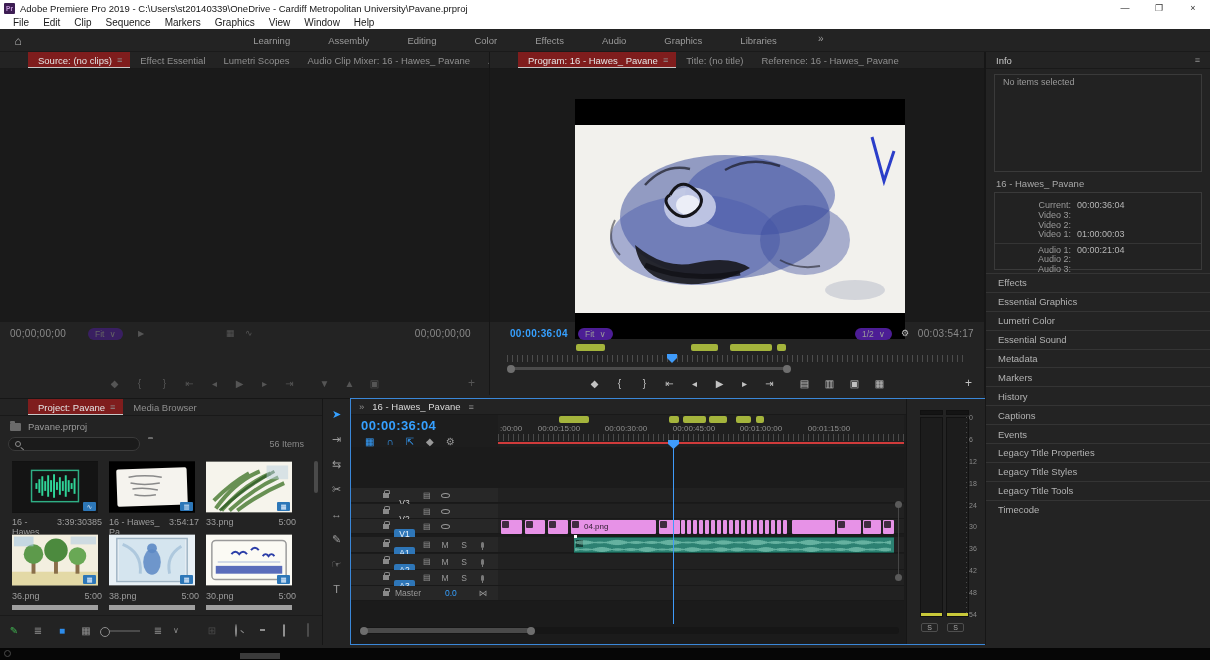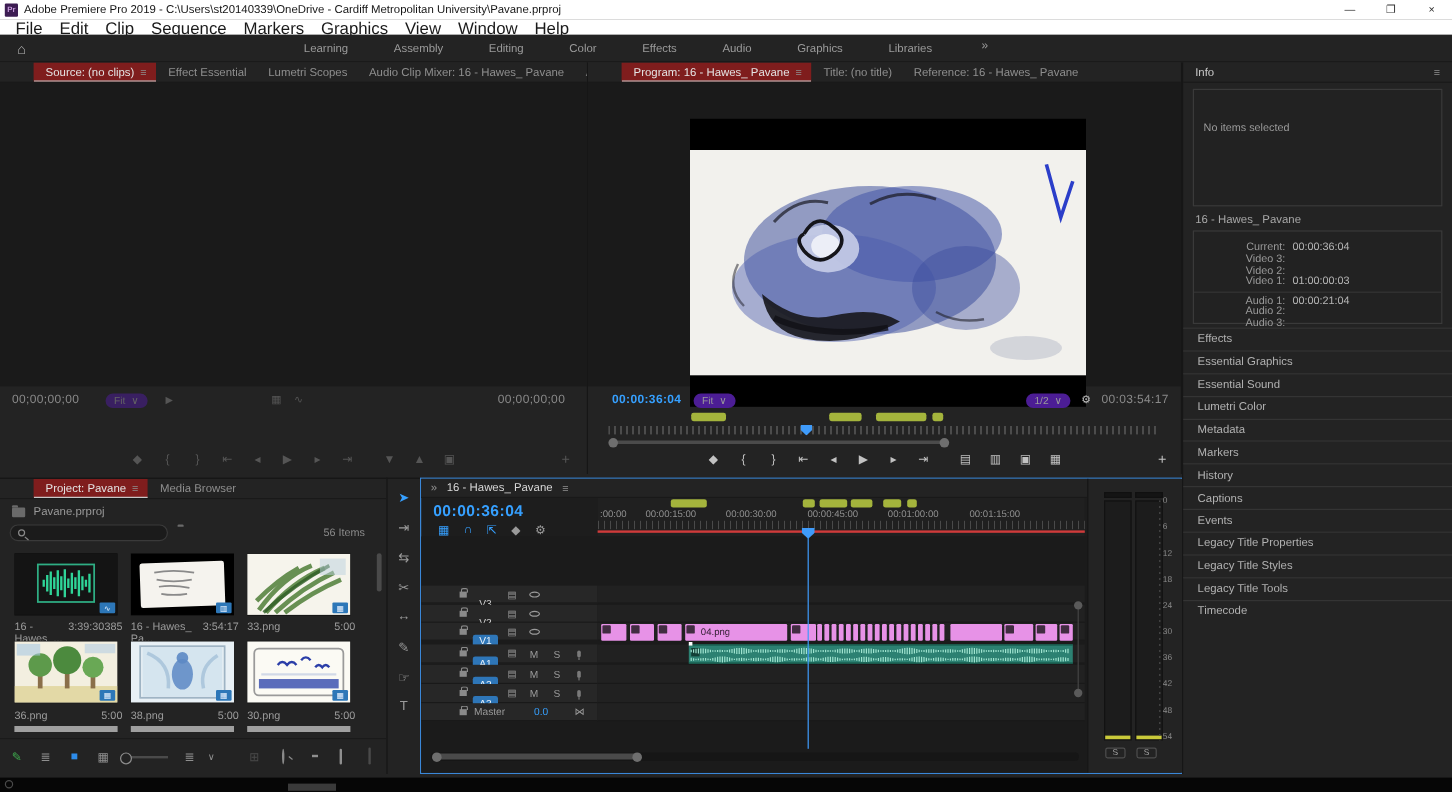--- a/index.html
+++ b/index.html
@@ -4,21 +4,21 @@
 <style>
   html,body{margin:0;padding:0;background:#000;}
   *{box-sizing:border-box;}
   #root{position:relative;width:1210px;height:660px;background:#232323;font-family:"Liberation Sans",sans-serif;overflow:hidden;color:#adadad;}
   .abs{position:absolute;}
   
   .titlebar{position:absolute;left:0;top:0;width:1210px;height:16px;background:#ffffff;display:flex;align-items:center;font-size:9.5px;color:#151515;}
   .appicon{width:11px;height:11px;background:#3d1d53;color:#c79bdc;font-size:6.5px;font-weight:bold;display:flex;align-items:center;justify-content:center;margin:0 5px 0 4px;border-radius:1px;}
   .winbtns{position:absolute;right:0;top:0;height:16px;display:flex;}
   .winbtn{width:34px;height:16px;display:flex;align-items:center;justify-content:center;font-size:9px;color:#333;}
-  .menubar{position:absolute;left:0;top:16px;width:1210px;height:13px;background:#ffffff;display:flex;align-items:center;font-size:14px;color:#1a1a1a;padding-left:6px;gap:0;}
+  .menubar{position:absolute;left:0;top:16px;width:1210px;height:13px;background:#ffffff;display:flex;align-items:center;font-size:10px;color:#1a1a1a;padding-left:6px;gap:0;}
   .menuitem{padding:0 7px;}
   
   .wsbar{position:absolute;left:0;top:29px;width:1210px;height:23px;background:#232323;border-bottom:1px solid #1a1a1a;}
   .home{position:absolute;left:10px;top:4px;width:16px;height:15px;color:#b5b5b5;font-size:12px;display:flex;align-items:center;justify-content:center;}
   .wstabs{position:absolute;left:240px;right:420px;top:0;height:23px;display:flex;align-items:center;justify-content:center;gap:26px;font-size:9.5px;color:#9b9b9b;}
   .wstab{padding:2px 6px;white-space:nowrap;}
   .wsoverflow{position:absolute;left:818px;top:4px;color:#9b9b9b;font-size:10px;}
   
   .tabbar{position:absolute;left:0;top:0;right:0;height:17px;background:#232323;display:flex;align-items:center;font-size:9.5px;color:#8f8f8f;border-bottom:1px solid #191919;overflow:hidden;white-space:nowrap;}
   .ptab{padding:2px 8px 2px 10px;display:flex;align-items:center;gap:5px;height:17px;}
@@ -301,21 +301,21 @@
       </div>
     <span class="plusbtn" style="right:12px;">+</span>
   </div>
 
   <div class="rightcol">
     <div class="infohdr">
       <span>Info</span>
       <span class="ham">≡</span>
     </div>
     <div class="groupbox" style="left:8px;top:22px;width:208px;height:98px;">
-      <span style="position:absolute;left:8px;top:2px;font-size:9px;color:#9a9a9a;margin-top:24px;">No items selected</span>
+      <span style="position:absolute;left:8px;top:2px;font-size:9px;color:#9a9a9a;">No items selected</span>
     </div>
     <div class="seqname">16 - Hawes_ Pavane</div>
     <div class="groupbox" style="left:8px;top:140px;width:208px;height:78px;padding-top:8px;" id="inforows">
         <div class="irow">
           <span class="ilabel">Current:</span>
           <span class="ival">00:00:36:04</span>
         </div>
         <div class="irow">
           <span class="ilabel">Video 3:</span>
           <span class="ival"></span>
@@ -337,22 +337,22 @@
           <span class="ival"></span>
         </div>
         <div class="irow">
           <span class="ilabel">Audio 3:</span>
           <span class="ival"></span>
         </div>
       </div>
     <div class="sidelist" id="sidelist">
         <div class="siderow">Effects</div>
         <div class="siderow">Essential Graphics</div>
+        <div class="siderow">Lumetri Color</div>
         <div class="siderow">Essential Sound</div>
-        <div class="siderow">Lumetri Color</div>
         <div class="siderow">Metadata</div>
         <div class="siderow">Markers</div>
         <div class="siderow">History</div>
         <div class="siderow">Captions</div>
         <div class="siderow">Events</div>
         <div class="siderow">Legacy Title Properties</div>
         <div class="siderow">Legacy Title Styles</div>
         <div class="siderow">Legacy Title Tools</div>
         <div class="siderow">Timecode</div>
       </div>

